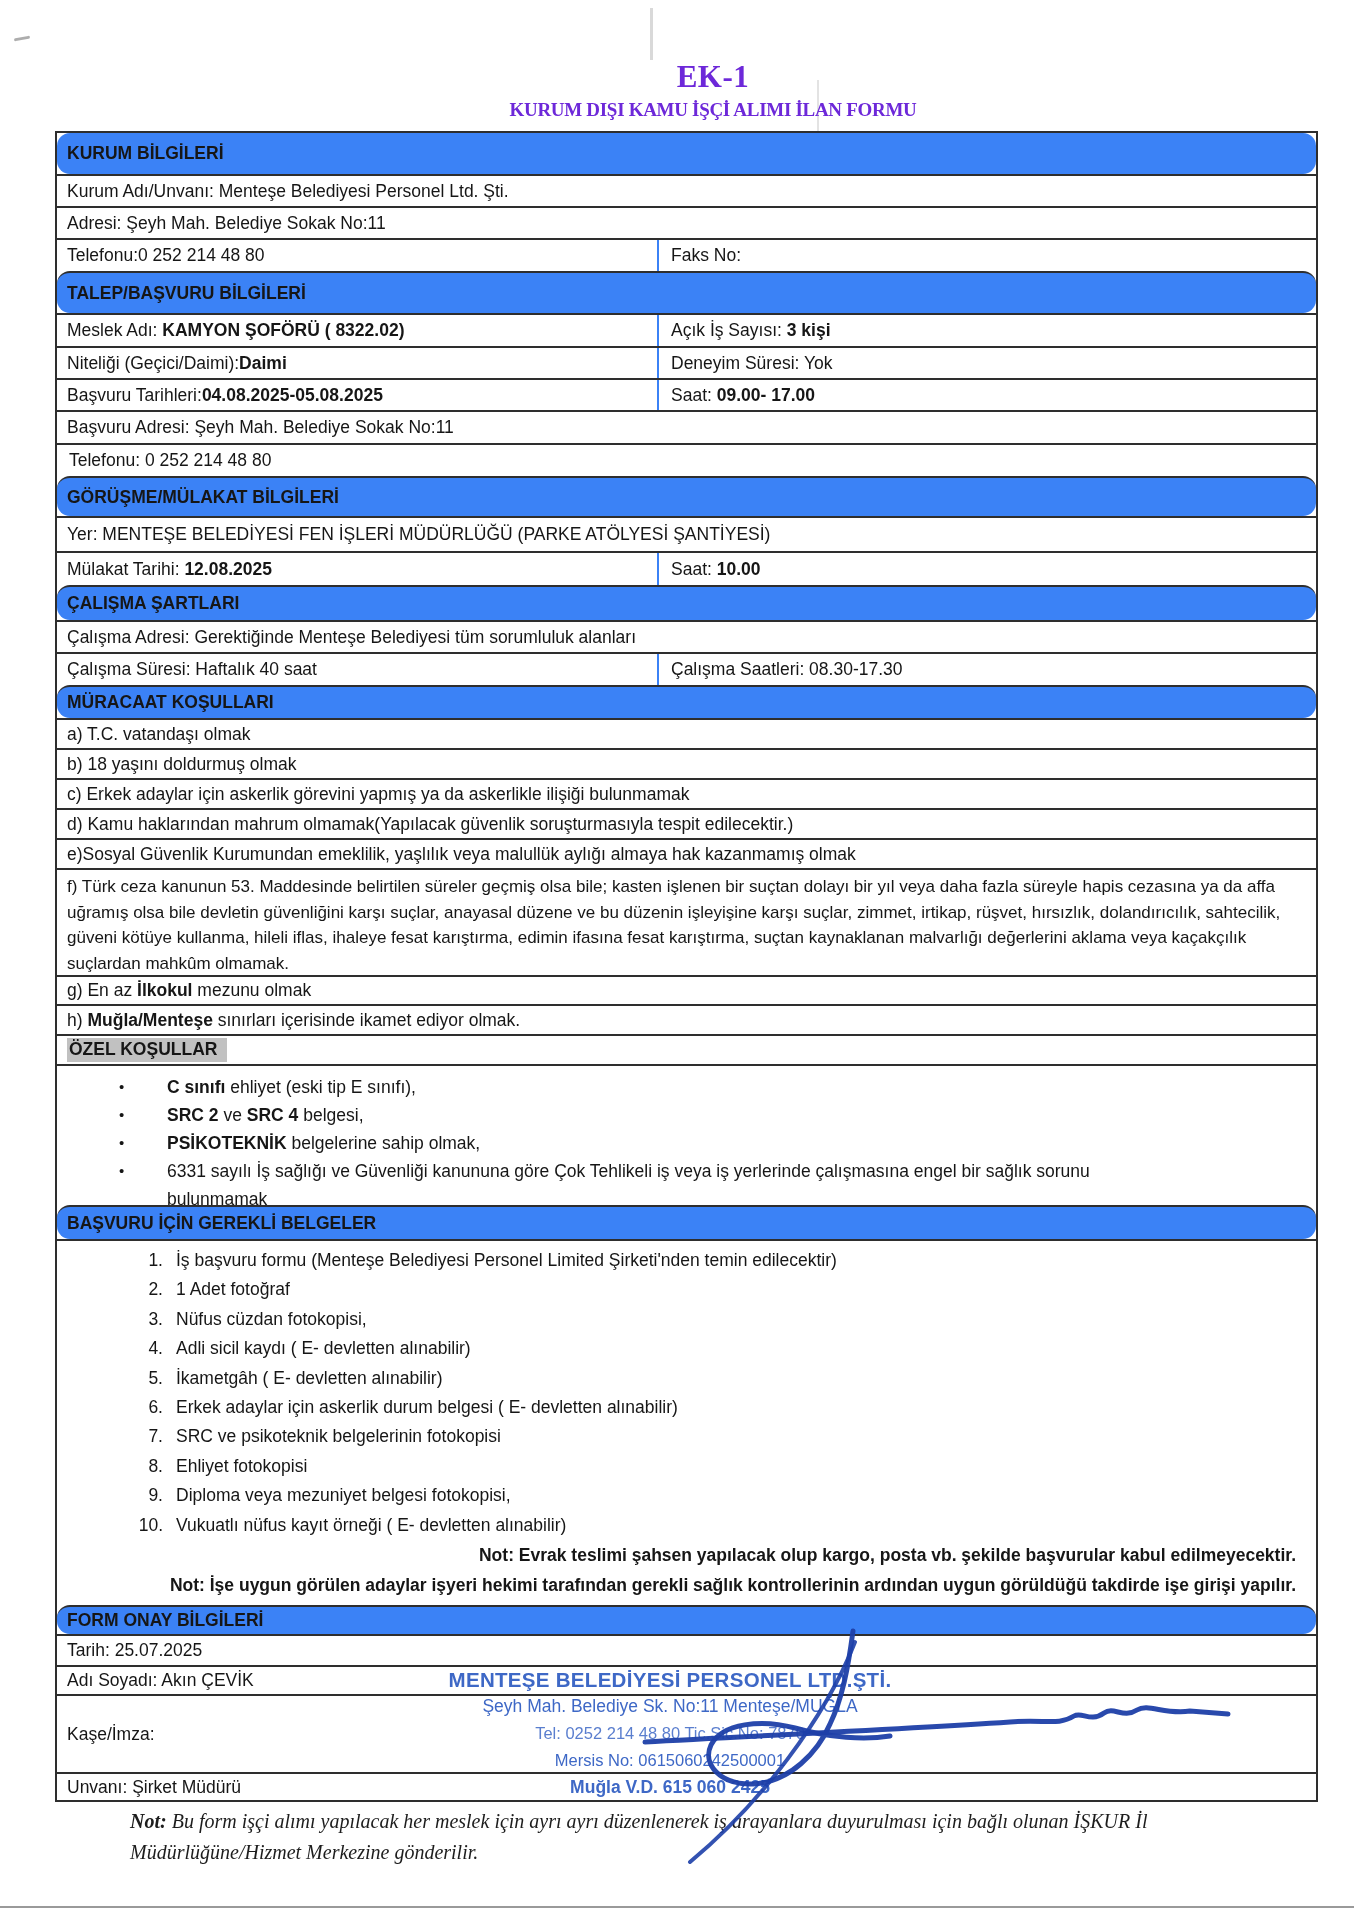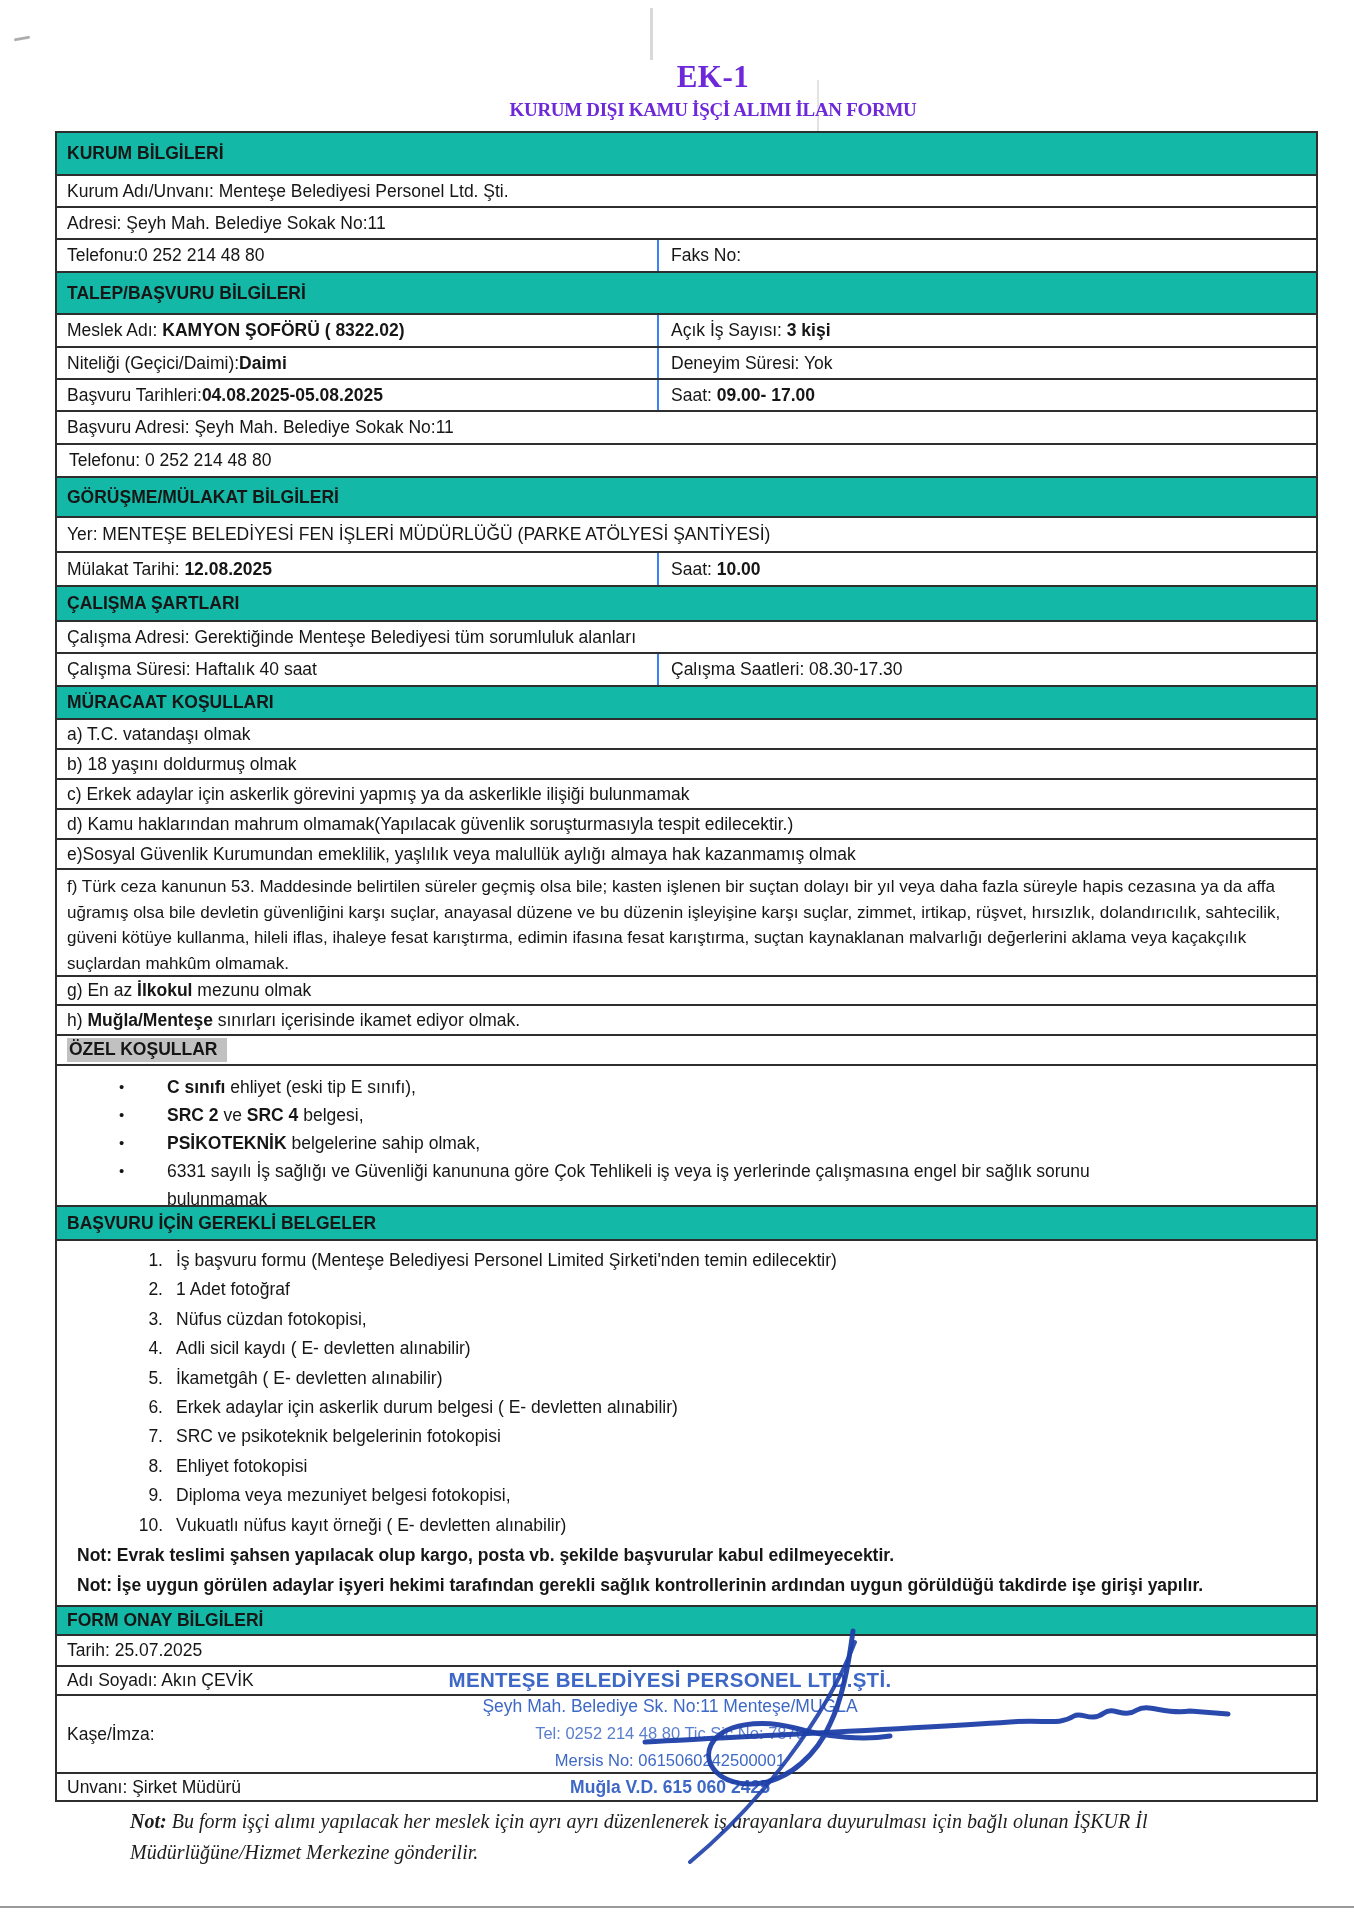--- a/index.html
+++ b/index.html
@@ -7,38 +7,38 @@
   .artifact{position:absolute;background:#8a8a8a;}
   .dash{left:14px;top:37px;width:16px;height:3px;transform:rotate(-10deg);border-radius:2px;opacity:.7;}
   .smudge{left:650px;top:8px;width:3px;height:52px;background:#d9d9d9;}
   .rsmudge{left:817px;top:80px;width:2px;height:60px;background:#e3e3e3;}
   .titleblock{position:absolute;left:0;top:60px;width:1354px;text-align:center;font-family:"Liberation Serif",serif;font-weight:bold;color:#6d28d9;margin-left:36px;}
   .t1{font-size:31px;line-height:34px;letter-spacing:.5px;}
   .t2{font-size:19px;line-height:32px;letter-spacing:-.3px;}
   .doc-table{position:absolute;left:55px;top:131px;width:1263px;border:2px solid #2e2e2e;background:#fff;box-sizing:border-box;}
   .row{border-top:2px solid #2e2e2e;display:flex;align-items:center;box-sizing:border-box;font-size:17.5px;padding-left:10px;}
   .doc-table > .row:first-child{border-top:none;}
-  .sec{background:#14b8a6;font-weight:bold;}
+  .sec{background:#3b82f6;font-weight:bold;border-radius:13px;}
   .split{padding-left:0;}
   .cl{width:602px;height:100%;display:flex;align-items:center;border-right:2px solid #3b82f6;padding-left:10px;box-sizing:border-box;}
   .cr{flex:1;height:100%;display:flex;align-items:center;padding-left:12px;}
   .t{display:inline;}
   .h28{height:28px}.h29{height:29px}.h30{height:30px}.h31{height:31px}.h32{height:32px}.h33{height:33px}.h34{height:34px}.h35{height:35px}.h40{height:40px}.h41{height:41px}.h42{height:42px}.h78{height:78px}
   .para{height:107px;display:block;padding:4px 17px 0 10px;line-height:25.5px;font-size:17px;align-items:flex-start;}
   .ozelrow{background:#fff;font-weight:bold;}
   .ozelrow .hl{background:#c1c1c1;padding:1px 10px 2px 2px;}
   .bullets-cell{height:141px;display:block;padding:7px 0 0 0;}
   .bullet{display:flex;line-height:28px;padding-left:62px;}
   .bullet .dot{width:48px;font-size:15px;}
   .bullet .t{max-width:1020px;display:inline-block;}
   .bullet b{font-weight:bold;}
   .list-cell{height:366px;display:block;padding:5px 0 0 0;}
   .li{display:flex;line-height:29.4px;padding-left:60px;font-size:17.5px;}
   .num{width:46px;text-align:right;margin-right:13px;}
-  .note{font-weight:bold;line-height:30px;padding:0 20px 0 20px;font-size:17.5px;}
+  .note{font-weight:bold;line-height:30px;padding:0 20px 0 0;font-size:17.5px;text-align:right;}
   .kase{align-items:center;}
   .stamp{position:absolute;left:400px;top:1666px;width:540px;text-align:center;color:#3e68c6;line-height:27px;z-index:3;}
   .stamp .s1{font-size:20.5px;font-weight:bold;letter-spacing:.3px;}
   .stamp .s2{font-size:17.5px;}
   .stamp .s3{font-size:16.5px;opacity:.85;}
   .stamp .s4{font-size:16.5px;}
   .stamp .s5{font-size:17.5px;font-weight:bold;}
   .sig{position:absolute;left:590px;top:1624px;z-index:4;}
   .footer-note{position:absolute;left:130px;top:1806px;width:1160px;font-family:"Liberation Serif",serif;font-style:italic;font-size:20px;line-height:31px;color:#1d1d1d;}
   .footer-note b{font-weight:bold;}

